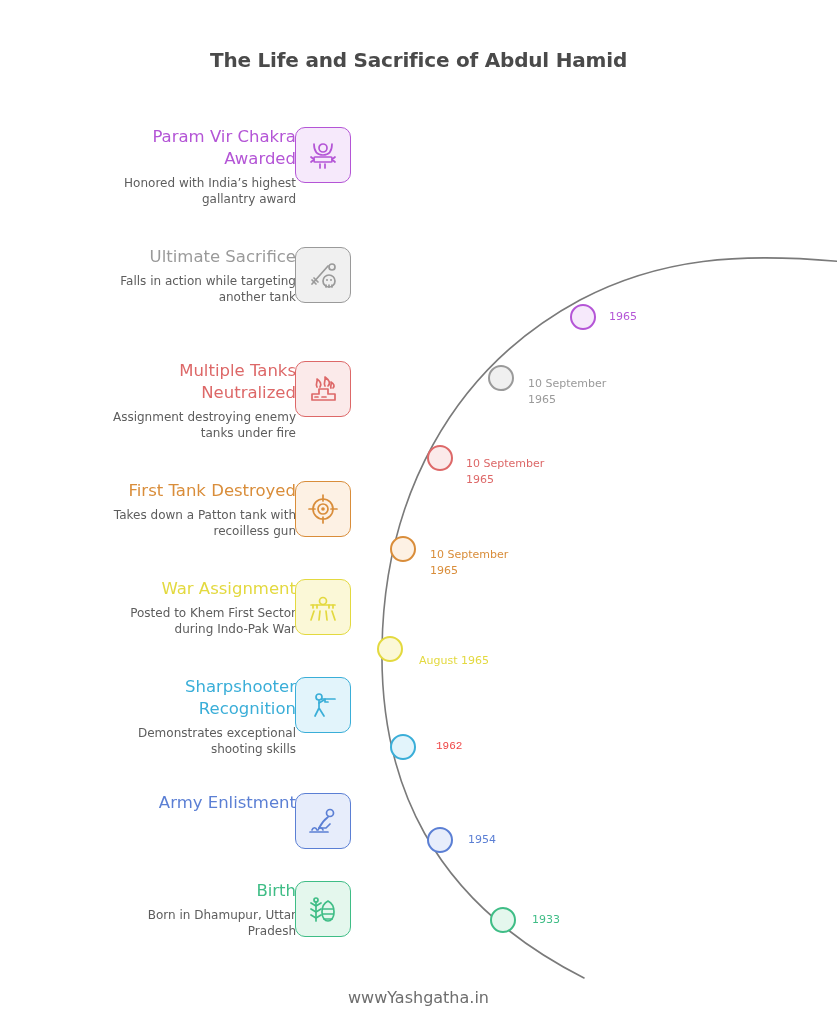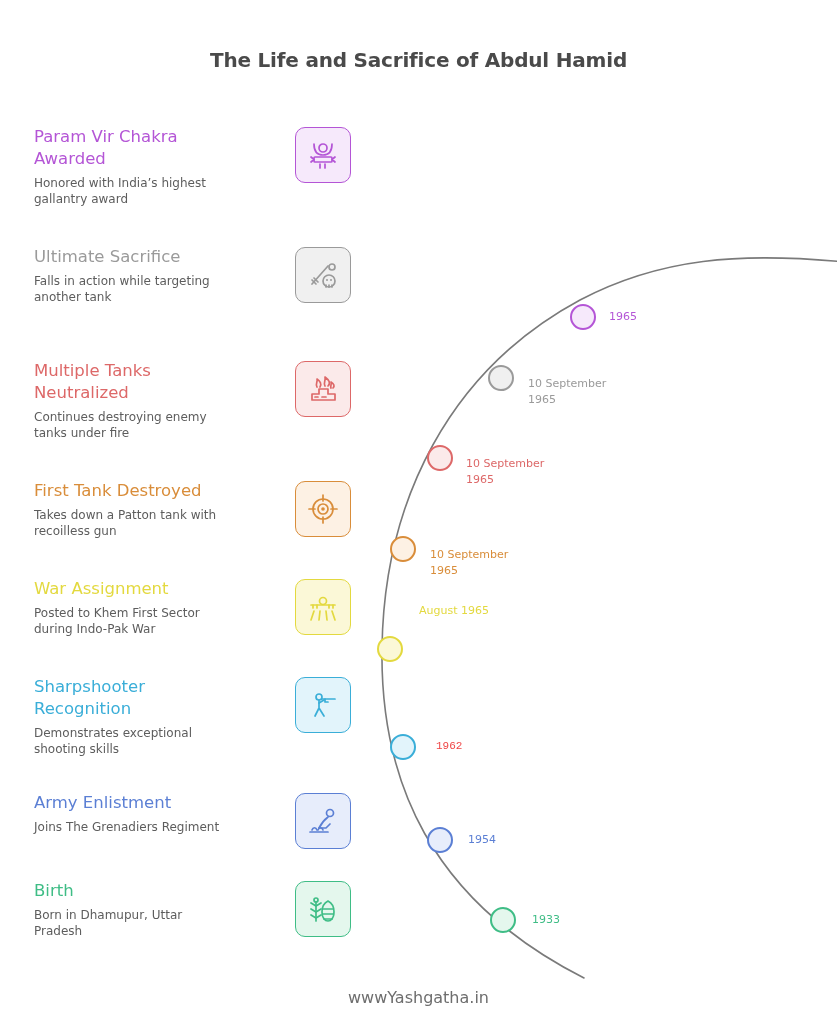--- a/index.html
+++ b/index.html
@@ -38,23 +38,24 @@
     width: 352px;
   }
   .event {
     position: absolute;
     left: 0;
     width: 352px;
     height: 86px;
   }
   .event-text {
     position: absolute;
-    right: 80px;
+    right: 56px;
     top: 0;
     width: 238px;
+    text-align: right;
   }
   .event-title {
     font-size: 16.5px;
     line-height: 1.33;
     font-weight: normal;
     white-space: pre-line;
   }
   .event-desc {
     margin-top: 5px;
     font-size: 12px;
@@ -154,21 +155,21 @@
             <circle cx="21" cy="22" r="1" fill="#9a9a9a"></circle>
             <circle cx="25" cy="22" r="1" fill="#9a9a9a"></circle>
             <path d="M20 27 L20 29 M23 27 L23 29 M26 27 L26 29" fill="none" stroke="#9a9a9a" stroke-width="1.7" stroke-linecap="round" stroke-linejoin="round"></path>
           </svg>
         </div>
       </div>
       <div class="event" style="top: 234px;">
         <div class="event-text">
           <div class="event-title" style="color: rgb(221, 104, 104);">Multiple Tanks
 Neutralized</div>
-          <div class="event-desc">Continues destroying enemy
+          <div class="event-desc">Assignment destroying enemy
 tanks under fire</div>
         </div>
         <div class="icon-box" style="border-color: rgb(221, 104, 104); background: rgb(251, 234, 234);">
           <svg width="34" height="34" viewBox="0 0 34 34">
             <path d="M6 28 L6 22 L13 22 L13 17 L22 17 L22 22 L29 22 L29 28 Z" fill="none" stroke="#dd6868" stroke-width="1.7" stroke-linecap="round" stroke-linejoin="round"></path>
             <path d="M11 15 C9 12 12 10 11 7 C14 9 16 12 14 15" fill="none" stroke="#dd6868" stroke-width="1.7" stroke-linecap="round" stroke-linejoin="round"></path>
             <path d="M19 14 C17 11 20 9 19 5 C23 8 25 11 22 14" fill="none" stroke="#dd6868" stroke-width="1.7" stroke-linecap="round" stroke-linejoin="round"></path>
             <path d="M25 16 C24 14 26 12 25 10 C28 12 29 14 27 16" fill="none" stroke="#dd6868" stroke-width="1.7" stroke-linecap="round" stroke-linejoin="round"></path>
             <path d="M9 25 L12 25 M16 25 L20 25" fill="none" stroke="#dd6868" stroke-width="1.7" stroke-linecap="round" stroke-linejoin="round"></path>
           </svg>
@@ -217,21 +218,20 @@
             <path d="M16 11 L29 11" fill="none" stroke="#3aaed8" stroke-width="1.7" stroke-linecap="round" stroke-linejoin="round"></path>
             <path d="M19 11 L19 14 L22 14" fill="none" stroke="#3aaed8" stroke-width="1.7" stroke-linecap="round" stroke-linejoin="round"></path>
             <path d="M13 12 L13 20 L9 28 M13 20 L18 28" fill="none" stroke="#3aaed8" stroke-width="1.7" stroke-linecap="round" stroke-linejoin="round"></path>
             <path d="M13 15 L18 12" fill="none" stroke="#3aaed8" stroke-width="1.7" stroke-linecap="round" stroke-linejoin="round"></path>
           </svg>
         </div>
       </div>
       <div class="event" style="top: 666px;">
         <div class="event-text">
           <div class="event-title" style="color: rgb(91, 127, 212);">Army Enlistment</div>
-          <div class="event-desc">Joins The Grenadiers Regiment</div>
         </div>
         <div class="icon-box" style="border-color: rgb(91, 127, 212); background: rgb(231, 237, 251);">
           <svg width="34" height="34" viewBox="0 0 34 34">
             <circle cx="24" cy="9" r="3.5" fill="none" stroke="#5b7fd4" stroke-width="1.7" stroke-linecap="round" stroke-linejoin="round"></circle>
             <path d="M22 13 C18 16 15 20 13 24" fill="none" stroke="#5b7fd4" stroke-width="1.7" stroke-linecap="round" stroke-linejoin="round"></path>
             <path d="M13 24 L20 24 L24 20" fill="none" stroke="#5b7fd4" stroke-width="1.7" stroke-linecap="round" stroke-linejoin="round"></path>
             <path d="M6 26 C7 23 10 23 11 26" fill="none" stroke="#5b7fd4" stroke-width="1.7" stroke-linecap="round" stroke-linejoin="round"></path>
             <path d="M12 26 C13 23 16 23 17 26" fill="none" stroke="#5b7fd4" stroke-width="1.7" stroke-linecap="round" stroke-linejoin="round"></path>
             <path d="M4 28 L22 28" fill="none" stroke="#5b7fd4" stroke-width="1.7" stroke-linecap="round" stroke-linejoin="round"></path>
           </svg>
@@ -261,21 +261,21 @@
       <div class="node" style="left: 501px; top: 378px; border-color: rgb(154, 154, 154); background: rgb(240, 240, 240);"></div>
       <div class="node-label" style="left: 528px; top: 392px; color: rgb(154, 154, 154);">10 September
 1965</div>
       <div class="node" style="left: 440px; top: 458px; border-color: rgb(221, 104, 104); background: rgb(251, 234, 234);"></div>
       <div class="node-label" style="left: 466px; top: 472px; color: rgb(221, 104, 104);">10 September
 1965</div>
       <div class="node" style="left: 403px; top: 549px; border-color: rgb(217, 141, 58); background: rgb(253, 241, 228);"></div>
       <div class="node-label" style="left: 430px; top: 563px; color: rgb(217, 141, 58);">10 September
 1965</div>
       <div class="node" style="left: 390px; top: 649px; border-color: rgb(227, 217, 63); background: rgb(251, 248, 215);"></div>
-      <div class="node-label" style="left: 419px; top: 611px; color: rgb(227, 217, 63);">August 1965</div>
+      <div class="node-label" style="left: 419px; top: 661px; color: rgb(227, 217, 63);">August 1965</div>
       <div class="node" style="left: 403px; top: 747px; border-color: rgb(58, 174, 216); background: rgb(226, 244, 251);"></div>
       <div class="node-label" style="left: 436px; top: 747px; color: #ef4444; font-family: Liberation Mono, monospace;">1962</div>
       <div class="node" style="left: 440px; top: 840px; border-color: rgb(91, 127, 212); background: rgb(231, 237, 251);"></div>
       <div class="node-label" style="left: 468px; top: 840px; color: rgb(91, 127, 212);">1954</div>
       <div class="node" style="left: 503px; top: 920px; border-color: rgb(63, 189, 134); background: rgb(228, 247, 237);"></div>
       <div class="node-label" style="left: 532px; top: 920px; color: rgb(63, 189, 134);">1933</div>
     </div>
 
   <div id="footer">wwwYashgatha.in</div>
 </div>

